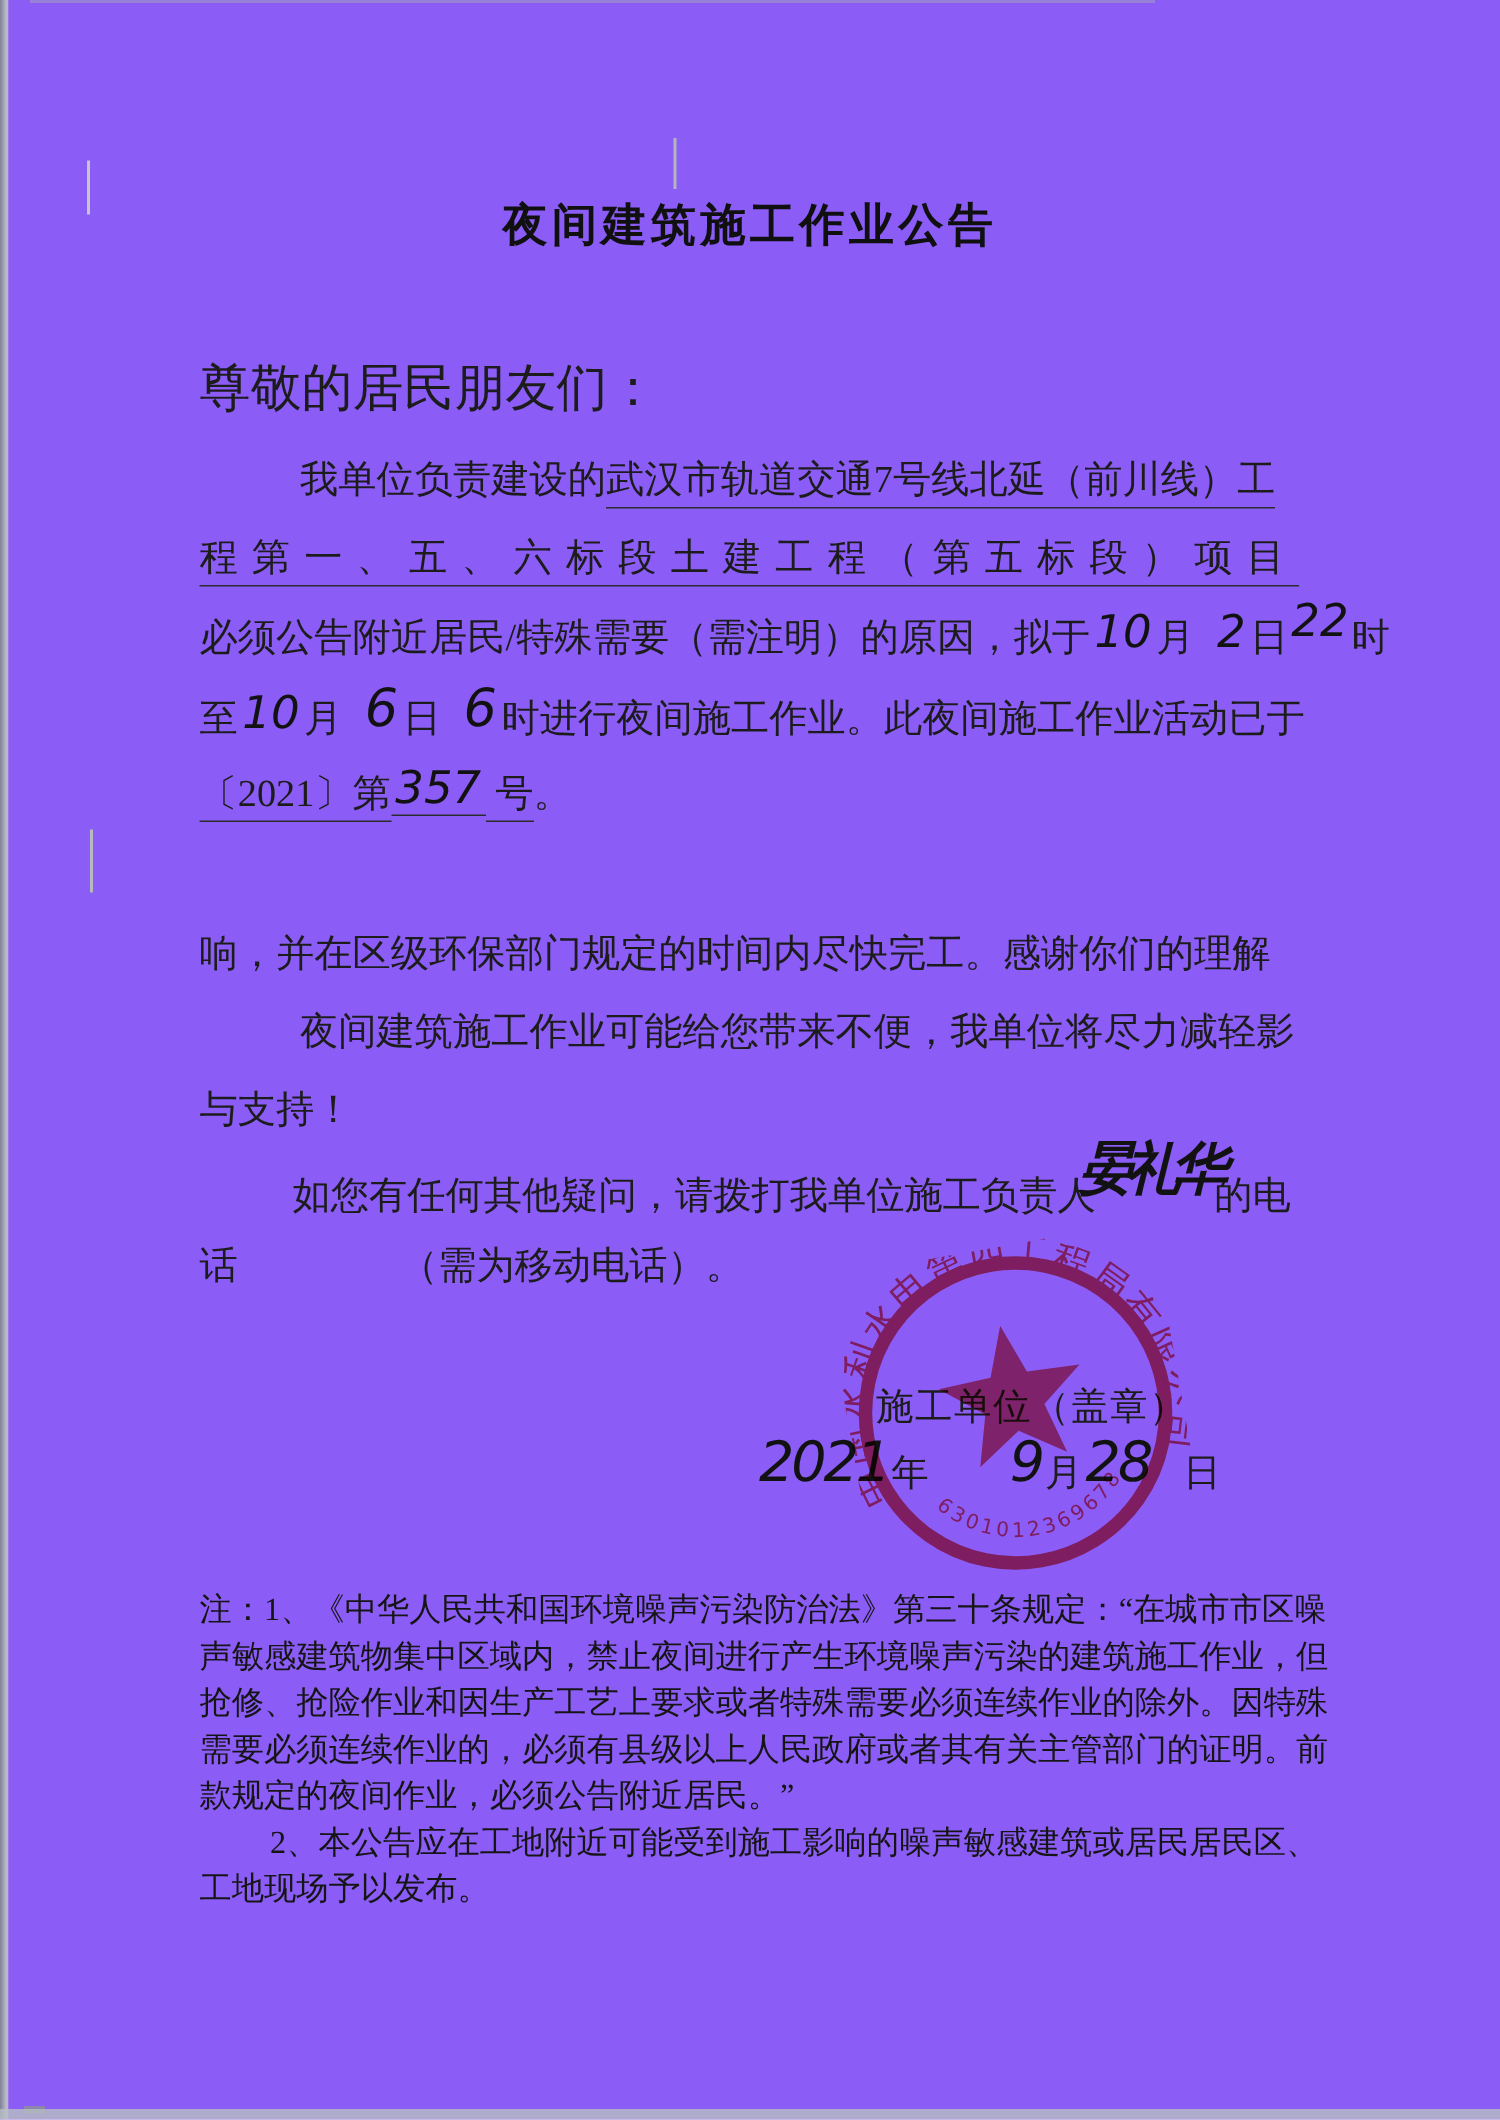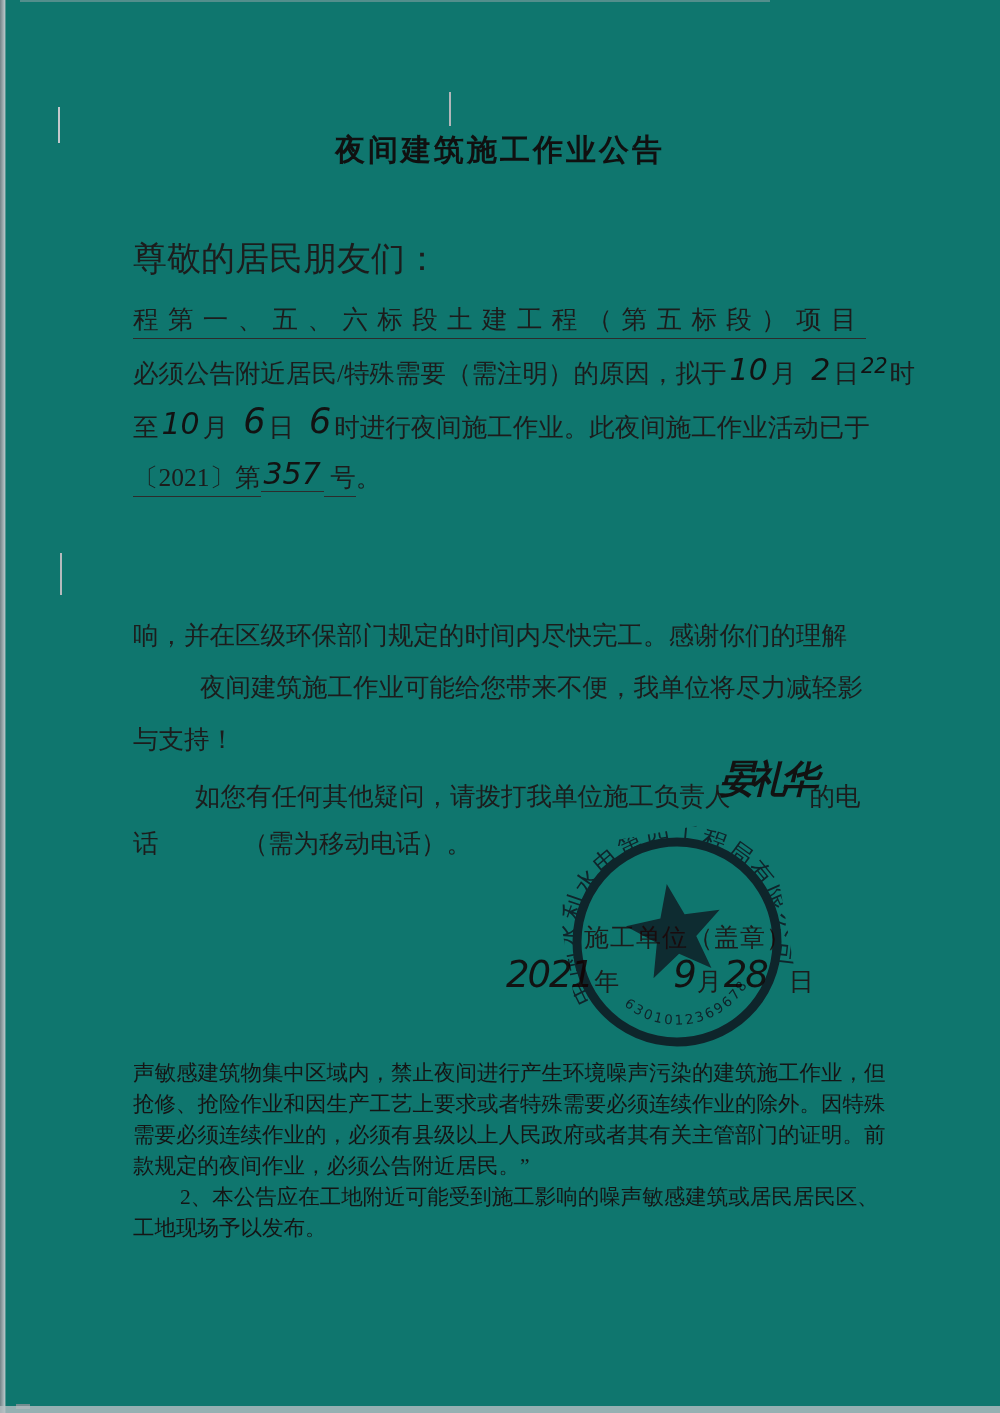--- a/index.html
+++ b/index.html
@@ -1,16 +1,16 @@
 <!DOCTYPE html>
 <html><head>
 <meta charset="utf-8">
 <style>
   html,body{margin:0;padding:0;background:#e9e9e9;}
-  .page{position:relative;width:1000px;height:1413px;margin:0 auto;background:#0f766e;
+  .page{position:relative;width:1000px;height:1413px;margin:0 auto;background:#8b5cf6;
         font-family:"Liberation Serif","DejaVu Serif",serif;color:#1c1c1c;overflow:hidden;}
   .abs{position:absolute;}
   .title{top:130px;left:0;width:100%;text-align:center;
          font-family:"Liberation Sans","DejaVu Sans",sans-serif;font-weight:bold;
          font-size:30px;letter-spacing:3px;color:#101010;}
   .salutation{top:236px;left:133px;font-size:34px;}
   .block{left:133px;width:740px;}
   .line{height:52px;line-height:52px;font-size:25.5px;white-space:nowrap;}
   .p1{top:294px;} .p2{top:610px;} .p3{top:766px;}
   .ind1{padding-left:67px;} .ind2{padding-left:62px;}
@@ -21,29 +21,29 @@
   .notes{top:1058px;left:133px;width:770px;}
   .nline{height:31px;line-height:31px;font-size:21.5px;white-space:nowrap;color:#151515;}
   .indent2{padding-left:47px;}
 
   
   .seg.u{border-bottom:1.6px solid #2c2c2c;padding-bottom:4px;}
   .seg.spread{letter-spacing:9.4px;text-align:right;}
   .seg.hw,.seg.hwS,.seg.hwL,.seg.hwd,.seg.sig{
       font-family:"DejaVu Sans",sans-serif;font-style:italic;color:#121212;}
   .seg.hw{position:relative;font-size:30px;top:-2px;padding:0 3px;}
-  .seg.hwS{position:relative;font-size:21px;top:-9px;padding:0 2px;}
+  .seg.hwS{position:relative;font-size:30px;top:-9px;padding:0 2px;}
   .seg.hwL{position:relative;font-size:35px;top:-3px;padding:0 3px;}
   .seg.hwd{position:relative;font-size:37px;top:-3px;padding:0 2px;letter-spacing:-2px;}
   .seg.sig{position:relative;font-size:38px;top:-13px;letter-spacing:-7px;
            margin:0 -2px 16px -12px;font-weight:600;}
   .seg.g1{margin-left:12px;}
   .seg.sp{margin-left:52px;}
   .seg.sp2{margin-left:20px;}
-  .seg.gapL{margin-left:84px;}
+  .seg.gapL{margin-left:108px;}
 
   
   .edge-left{left:0;top:0;width:6px;height:100%;
              background:linear-gradient(to right,#7e858a,#c9ced1 80%,rgba(201,206,209,0));opacity:.9;z-index:5;}
   .edge-bottom{left:0;bottom:0;width:100%;height:7px;background:#b6bfc3;opacity:.8;z-index:5;}
   .edge-top{left:20px;top:0;width:75%;height:2px;background:#a7adb1;opacity:.45;z-index:5;}
   .art1{left:449px;top:92px;width:2px;height:34px;background:#b2b6b9;}
   .art2{left:58px;top:107px;width:2px;height:36px;background:#c4c8cb;}
   .art3{left:60px;top:553px;width:2px;height:42px;background:#b6babd;}
   .art4{left:16px;bottom:4px;width:14px;height:5px;background:#8d9498;opacity:.8;}
@@ -51,20 +51,21 @@
 </head>
 <body>
 
 <div class="page">
 
   <div class="abs title">夜间建筑施工作业公告</div>
 
   <div class="abs salutation">尊敬的居民朋友们：</div>
 
   <div class="abs block p1">
+    <div class="line ind1"><span class="seg">我单位负责建设的</span><span class="seg u">武汉市轨道交通7号线北延（前川线）工</span></div>
     <div class="line"><span class="seg u spread">程第一、五、六标段土建工程（第五标段）项目</span></div>
     <div class="line"><span class="seg">必须公告附近居民/特殊需要（需注明）的原因，拟于</span><span class="seg hw">10</span><span class="seg">月</span><span class="seg hw g1">2</span><span class="seg">日</span><span class="seg hwS">22</span><span class="seg">时</span></div>
     <div class="line"><span class="seg">至</span><span class="seg hw">10</span><span class="seg">月</span><span class="seg hwL g1">6</span><span class="seg">日</span><span class="seg hwL g1">6</span><span class="seg">时进行夜间施工作业。此夜间施工作业活动已于</span></div>
     <div class="line"><span class="seg u">〔2021〕第</span><span class="seg u hw">357</span><span class="seg u"> 号</span><span class="seg">。</span></div>
   </div>
 
   <div class="abs block p2">
     <div class="line">响，并在区级环保部门规定的时间内尽快完工。感谢你们的理解</div>
     <div class="line ind1">夜间建筑施工作业可能给您带来不便，我单位将尽力减轻影</div>
     <div class="line">与支持！</div>
@@ -86,20 +87,21 @@
     <path id="sealArcBot" d="M 37,147 A 82,82 0 0 0 185,147" fill="none"></path>
     <text font-size="25" letter-spacing="1.5" fill="#e54257">
       <textPath href="#sealArcTop" startOffset="50%" text-anchor="middle">中国水利水电第四工程局有限公司</textPath>
     </text>
     <text font-size="13.5" letter-spacing="2.5" font-family="DejaVu Sans, sans-serif" fill="#e54257">
       <textPath href="#sealArcBot" startOffset="50%" text-anchor="middle">6301012369678</textPath>
     </text>
   </svg>
 
   <div class="abs notes">
+    <div class="nline">注：1、《中华人民共和国环境噪声污染防治法》第三十条规定：“在城市市区噪</div>
     <div class="nline">声敏感建筑物集中区域内，禁止夜间进行产生环境噪声污染的建筑施工作业，但</div>
     <div class="nline">抢修、抢险作业和因生产工艺上要求或者特殊需要必须连续作业的除外。因特殊</div>
     <div class="nline">需要必须连续作业的，必须有县级以上人民政府或者其有关主管部门的证明。前</div>
     <div class="nline">款规定的夜间作业，必须公告附近居民。”</div>
     <div class="nline indent2">2、本公告应在工地附近可能受到施工影响的噪声敏感建筑或居民居民区、</div>
     <div class="nline">工地现场予以发布。</div>
   </div>
 
   <div class="abs edge-left"></div>
   <div class="abs edge-bottom"></div>

